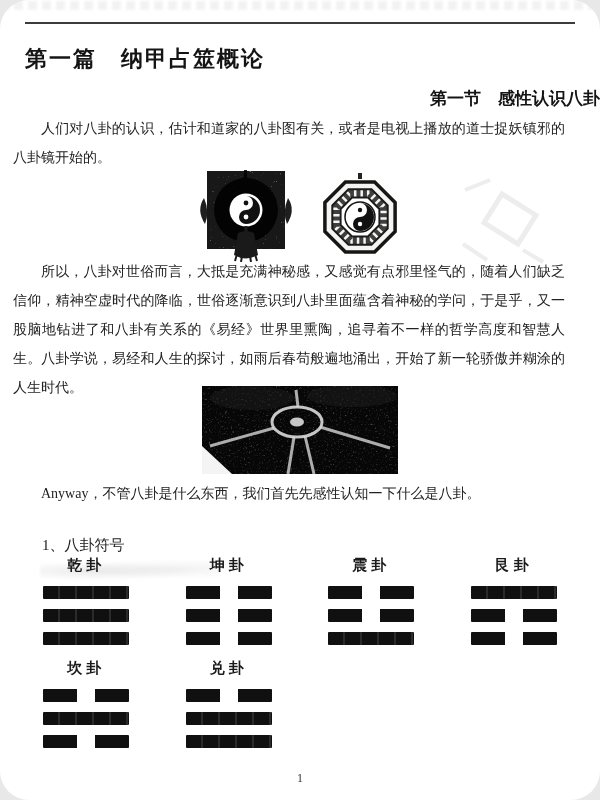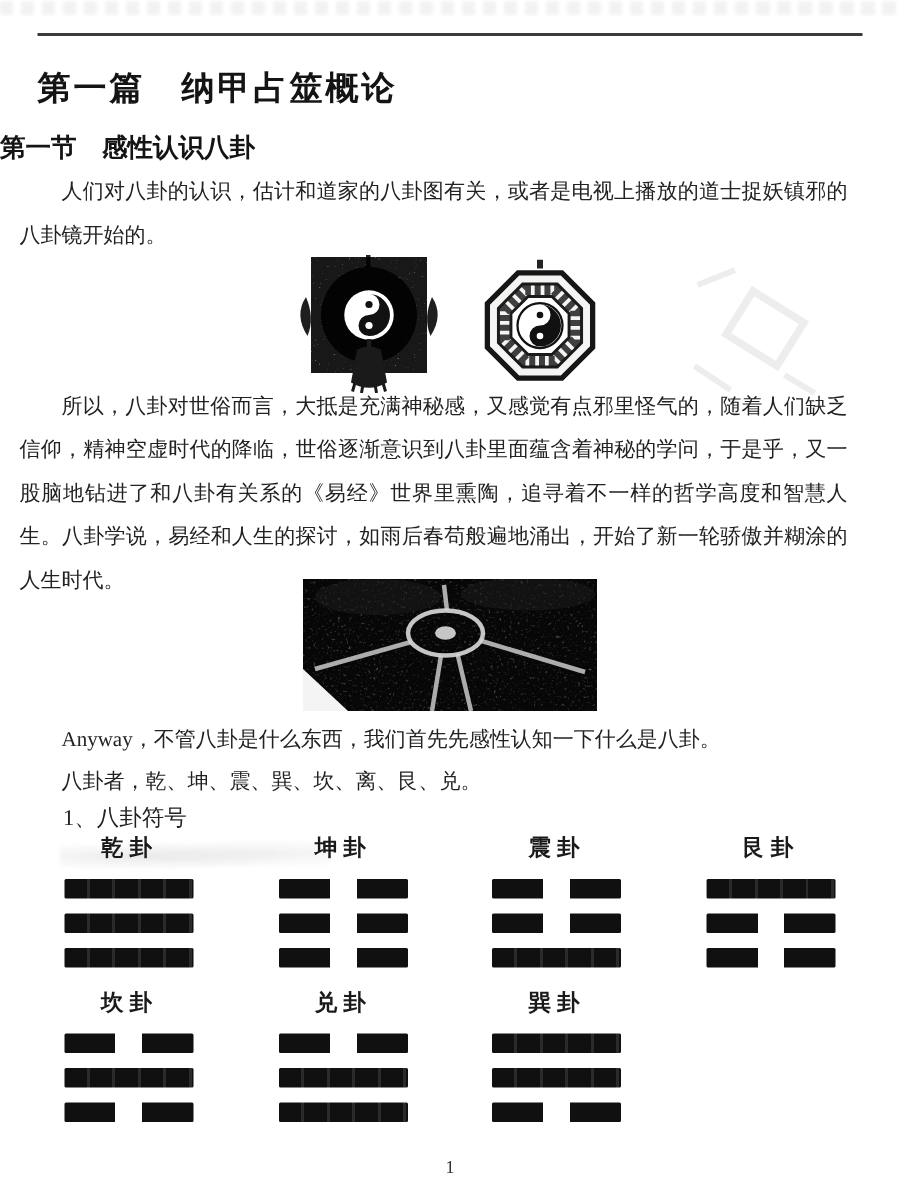--- a/index.html
+++ b/index.html
@@ -2,35 +2,36 @@
 <html><head>
 <meta charset="utf-8">
 <style>
   * { margin:0; padding:0; box-sizing:border-box; }
   html,body { background:#e8e8e8; }
   .page {
     position:relative; width:600px; height:800px; margin:0 auto;
     background:#ffffff; overflow:hidden;
     font-family:"Liberation Serif","DejaVu Serif",serif;
     color:#1c1c1c;
+    border-radius:29px;
   }
   
   .scan-edge {
     position:absolute; top:1px; left:0; width:600px; height:9px;
     background:repeating-linear-gradient(90deg, rgba(60,60,60,.18) 0 9px, rgba(0,0,0,0) 9px 14px);
     opacity:.35; filter:blur(1px);
   }
   .rule { position:absolute; top:22px; left:25px; width:550px; height:2px; background:#3c3c3c; }
   .chapter-title {
     position:absolute; top:44px; left:25px;
     font-size:22px; font-weight:bold; letter-spacing:2px; color:#141414;
   }
   .section-title {
     position:absolute; top:87px; left:0; width:100%;
-    text-align:left; font-size:17px; font-weight:bold; color:#141414;
+    text-align:right; font-size:17px; font-weight:bold; color:#141414;
   }
   .para {
     position:absolute; left:13px; width:552px;
     font-size:14px; line-height:29px; text-align:justify; text-indent:2em;
     color:#222;
   }
   .p1 { top:114px; }
   .p2 { top:257px; }
   .p3 { top:479px; }
   .p4 { top:507px; }
@@ -141,21 +142,20 @@
       <ellipse cx="50" cy="12" rx="42" ry="12" fill="#1d1d1d" opacity="0.5"></ellipse>
       <ellipse cx="150" cy="10" rx="45" ry="11" fill="#1d1d1d" opacity="0.5"></ellipse>
       <ellipse cx="95" cy="36" rx="25" ry="15" fill="none" stroke="#e6e6e6" stroke-width="3" opacity="0.85"></ellipse>
       <ellipse cx="95" cy="36" rx="7" ry="4.5" fill="#dcdcdc" opacity="0.9"></ellipse>
       <path d="M92,51 L86,88 M103,50 L112,88 M118,41 L188,62 M72,42 L8,60 M96,21 L94,4" stroke="#d6d6d6" stroke-width="3" fill="none" opacity="0.8"></path>
       <polygon points="0,60 30,88 0,88" fill="#f4f4f4"></polygon>
     </svg>
   </div>
 
   <div class="para p3">Anyway，不管八卦是什么东西，我们首先先感性认知一下什么是八卦。</div>
-  <div class="para p4">八卦者，乾、坤、震、巽、坎、离、艮、兑。</div>
   <div class="list-heading">1、八卦符号</div>
 
   <div class="smudge"></div>
 
   <div class="trigram-grid" id="trigram-grid">
       <div class="trigram-cell">
         <div class="trigram-label">乾卦</div>
         <div class="trigram-lines">
           <div class="tline solid"></div>
           <div class="tline solid"></div>
@@ -193,26 +193,18 @@
           <div class="tline solid"></div>
           <div class="tline broken"></div>
         </div>
       </div>
       <div class="trigram-cell">
         <div class="trigram-label">兑卦</div>
         <div class="trigram-lines">
           <div class="tline broken"></div>
           <div class="tline solid"></div>
           <div class="tline solid"></div>
-        </div>
-      </div>
-      <div class="trigram-cell">
-        <div class="trigram-label">巽卦</div>
-        <div class="trigram-lines">
-          <div class="tline solid"></div>
-          <div class="tline solid"></div>
-          <div class="tline broken"></div>
         </div>
       </div>
     </div>
 
   <div class="page-number">1</div>
 </div>
 
 </body></html>

